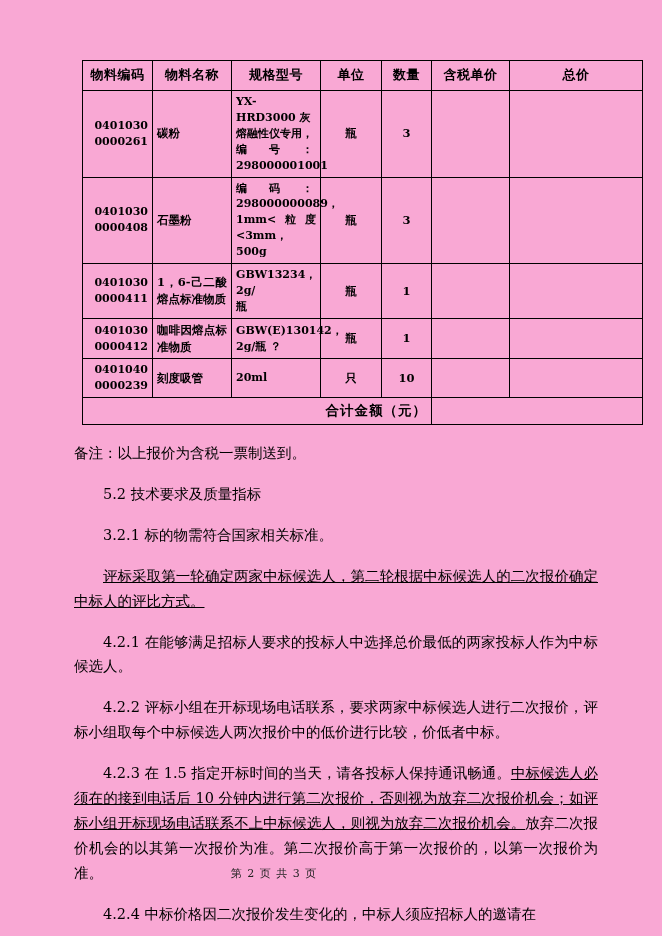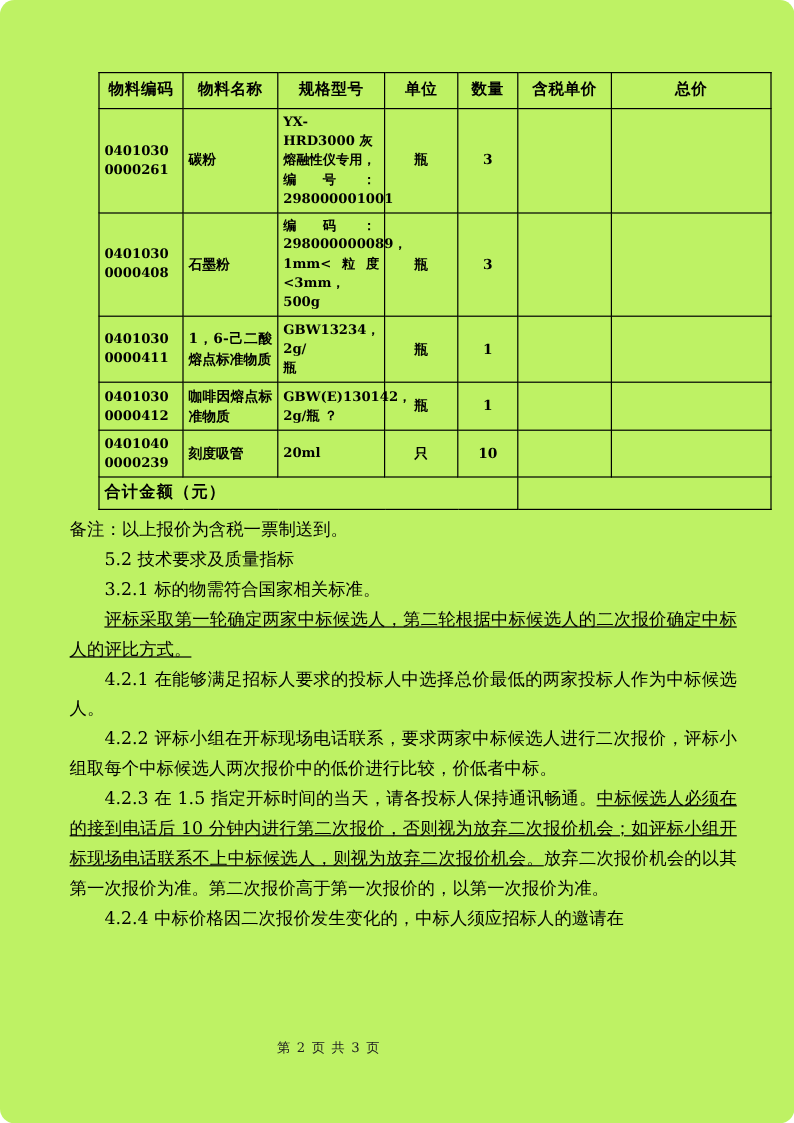--- a/index.html
+++ b/index.html
@@ -14,22 +14,21 @@
     position: relative;
     font-family: "DejaVu Serif", "Liberation Serif", serif;
     color: #000000;
     overflow: hidden;
   }
   .page {
     position: absolute;
     left: 0; top: 0;
     width: 662px;
     height: 936px;
-    background: #bef264;
-    border-radius: 12px;
+    background: #f9a8d4;
   }
   .content {
     position: absolute;
     left: 56px;
     top: 60px;
     width: 560px;
   }
 
   
   table.quote-table {
@@ -56,21 +55,21 @@
   }
   .col-code   { width: 70px; }
   .col-name   { width: 79px; }
   .col-spec   { width: 89px; }
   .col-unit   { width: 61px; }
   .col-qty    { width: 50px; }
   .col-price  { width: 78px; }
   .col-total  { width: 133px; }
 
   td.cell-code {
-    text-align: left;
+    text-align: right;
     font-family: "DejaVu Serif", "Liberation Serif", serif;
     font-size: 11px;
     word-break: break-all;
     vertical-align: top;
     padding-top: 4px;
   }
   td.cell-name {
     text-align: justify;
     text-align-last: left;
     font-size: 11.5px;
@@ -82,40 +81,40 @@
     font-size: 11px;
     vertical-align: top;
     padding-top: 4px;
   }
   td.cell-unit, td.cell-qty {
     text-align: center;
     font-size: 11.5px;
   }
   td.cell-blank { }
   td.total-label {
-    text-align: left;
+    text-align: right;
     font-size: 13.5px;
     font-weight: normal;
     letter-spacing: 1px;
     padding: 5px 0;
   }
 
   .spec-line { display: block; }
 
   
   .body-text {
     margin-top: 5px;
     font-size: 14.5px;
     line-height: 1.72;
     font-family: "DejaVu Serif", "Liberation Serif", serif;
     width: 556px;
     margin-left: 2px;
   }
   .body-text p {
-    margin: 0;
+    margin: 16px;
     text-align: justify;
     text-justify: inter-ideograph;
   }
   .indent { text-indent: 2em; }
   .bold { font-weight: bold; }
   .bold-ul { font-weight: normal; text-decoration: underline; }
 
   
   .footer {
     position: absolute;

